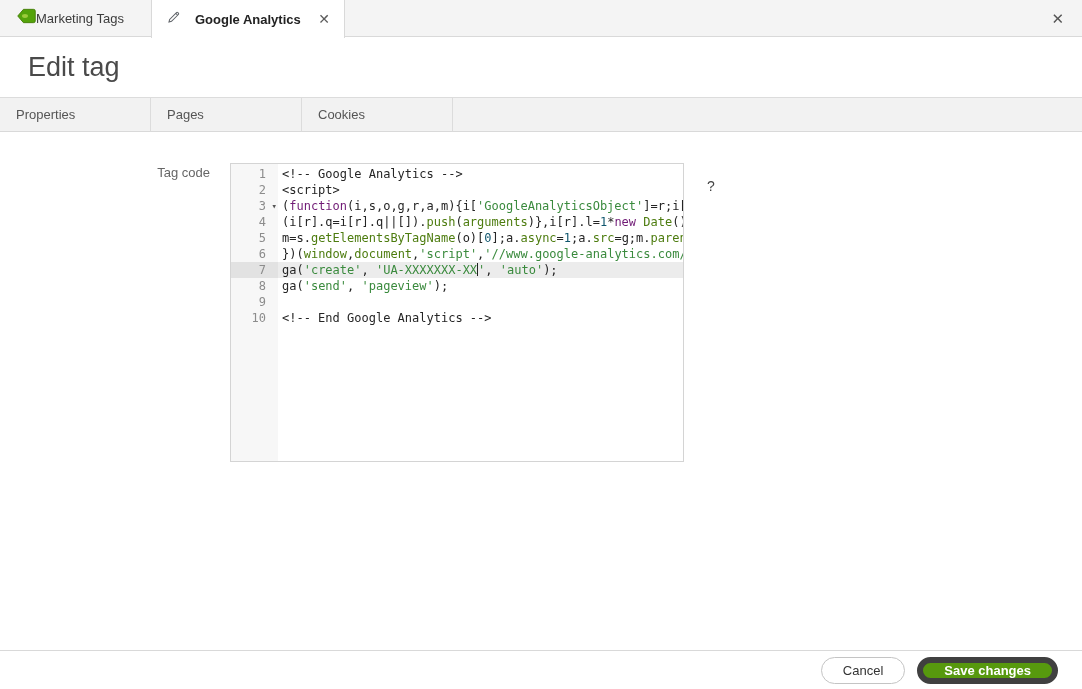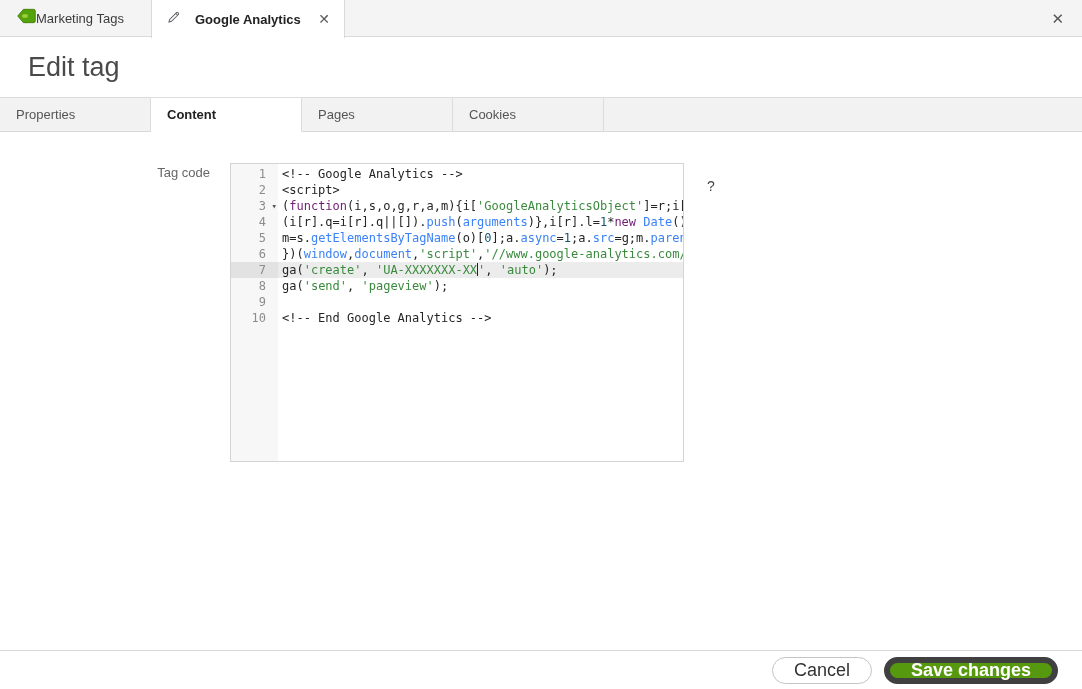--- a/index.html
+++ b/index.html
@@ -34,28 +34,28 @@
   .gutter-col { position:absolute; left:0; top:0; bottom:0; width:47px; background:#f7f7f7; }
   .lines { position:relative; padding-top:2px; }
   .crow { display:flex; height:16px; white-space:pre; }
   .gno { flex:0 0 47px; width:47px; text-align:right; padding-right:12px; color:#8c8c8c; position:relative; }
   .fold { position:absolute; right:1px; top:0; font-size:9px; color:#555; line-height:16px; }
   .codecell { flex:1; padding-left:4px; color:#252525; overflow:hidden; }
   .crow.hl { background:#ececec; }
   .crow.hl .gno { background:#e2e2e2; }
   .tok-pln { color:#252525; }
   .tok-kw  { color:#701a75; }
-  .tok-fn  { color:#3b82f6; }
+  .tok-fn  { color:#4d7c0f; }
   .tok-str { color:#3a8a3d; }
   .tok-num { color:#10566e; }
   .tok-cur { display:inline-block; width:0; border-left:1px solid #222; height:13px; vertical-align:-2px; }
   
   .footer { position:absolute; left:0; bottom:0; width:1082px; height:39px; border-top:1px solid #d9d9d9;
     background:#fff; display:flex; align-items:center; justify-content:flex-end; gap:12px; padding-right:24px; }
-  .btn { height:27px; border-radius:14px; font-size:18px; display:flex; align-items:center; padding:0 21px; cursor:default; }
+  .btn { height:27px; border-radius:14px; font-size:13px; display:flex; align-items:center; padding:0 21px; cursor:default; }
   .btn-cancel { background:#fff; border:1px solid #c4c4c4; color:#333; }
   .btn-save { background:#57990e; border:6px solid #404040; color:#fff; font-weight:bold;text-align:right; }
 </style>
 </head>
 <body>
 
 <div class="topbar">
   <div class="workspace">
     <span>
       <svg width="19" height="16" viewBox="0 0 20 16">
@@ -77,21 +77,20 @@
   </div>
   <div class="window-close">✕</div>
 </div>
 
 <div class="edit-header">
   <h1>Edit tag</h1>
 </div>
 
 <div class="tabs">
   <div class="tab">Properties</div>
-  <div class="tab active">Content</div>
   <div class="tab">Pages</div>
   <div class="tab">Cookies</div>
   <div class="tabs-filler"></div>
 </div>
 
 <div class="main">
   <div class="field-label">Tag code</div>
   <div class="editor">
     <div class="gutter-col"></div>
     <div class="lines" id="code-lines">

